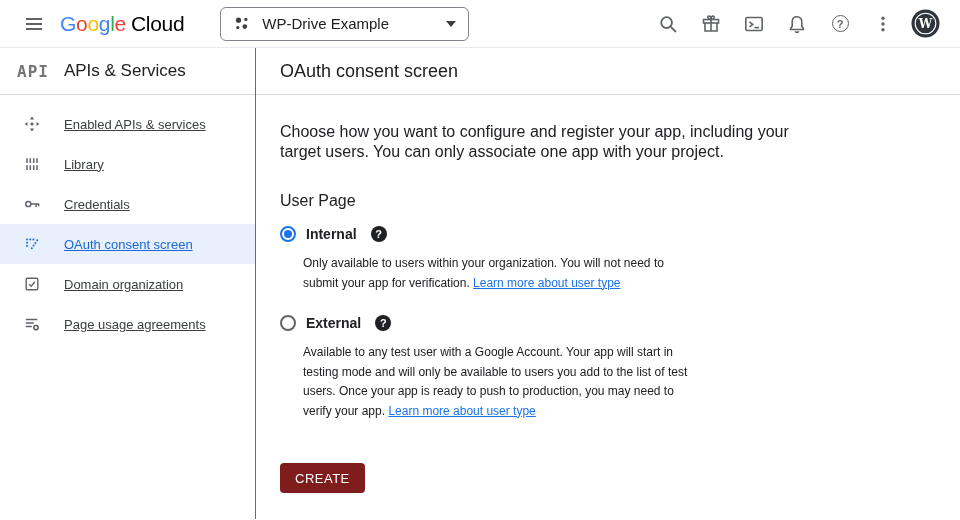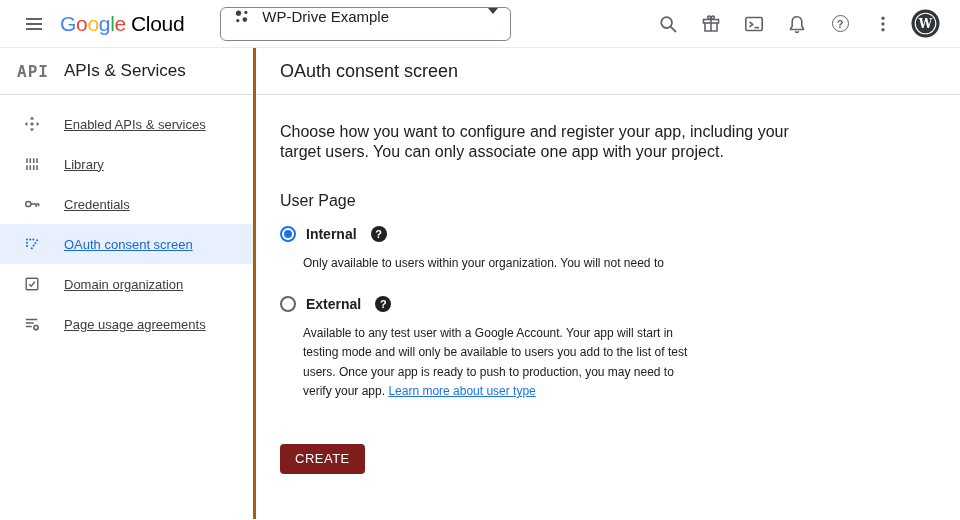--- a/index.html
+++ b/index.html
@@ -8,37 +8,37 @@
 
   
   .header { height:48px; display:flex; align-items:center; padding-left:14px;
     border-bottom:1px solid #e8eaed; background:#fff; }
   .icon-btn { width:40px; height:40px; border-radius:50%; display:flex;
     align-items:center; justify-content:center; cursor:pointer; flex-shrink:0; }
   .logo { display:flex; align-items:baseline; margin-left:6px; font-size:21px;
     font-weight:500; letter-spacing:-0.3px; cursor:pointer; white-space:nowrap; }
   .gl-b { color:#4285F4; } .gl-r { color:#EA4335; } .gl-y { color:#FBBC05; } .gl-g { color:#34A853; }
   .logo-cloud { color:#000000; font-weight:400; margin-left:5px; }
-  .project-btn { margin-left:36px; width:291px; height:34px; border:1px solid #80868b;
-    border-radius:6px; display:flex; align-items:flex-start; gap:11px; padding:0 12px;
+  .project-btn { margin-left:36px; width:249px; height:34px; border:1px solid #80868b;
+    border-radius:6px; display:flex; align-items:center; gap:11px; padding:0 12px;
     cursor:pointer; background:#fff; }
   .project-name { font-size:15px; font-weight:500; color:#202124; }
   .caret-down { margin-left:auto; width:0; height:0; border-left:5px solid transparent;
     border-right:5px solid transparent; border-top:6px solid #3c4043; }
   .header-right { margin-left:auto; display:flex; align-items:center; gap:3px; padding-right:20px; }
   .help-outline { width:17px; height:17px; border-radius:50%; border:1.7px solid #5f6368;
     display:flex; align-items:center; justify-content:center; font-size:11px;
     font-weight:bold; color:#5f6368; }
   .avatar-wrap { margin-left:5px; cursor:pointer; display:flex; }
 
   
   .app { display:flex; height:471px; }
 
   
-  .sidebar { width:256px; flex-shrink:0; border-right:3px solid #a16207; background:#fff; }
+  .sidebar { width:256px; flex-shrink:0; border-right:1px solid #a16207; background:#fff; }
   .sidebar-header { height:47px; border-bottom:1px solid #dadce0; display:flex;
     align-items:center; gap:15px; padding-left:17px; }
   .api-logo { font-family:"DejaVu Sans Mono", monospace; font-weight:bold;
     font-size:16px; color:#757575; letter-spacing:1px; }
   .sidebar-title { font-size:17px; color:#202124; }
   .nav { padding-top:9px; }
   .nav-item { height:40px; display:flex; align-items:center; gap:24px;
     padding-left:24px; font-size:13px; color:#3c4043; cursor:pointer;text-decoration:underline; }
   .nav-item .nav-ico { width:16px; height:16px; display:flex; flex-shrink:0; }
   .nav-item.selected { background:#e8f0fe; color:#1967d2; }
@@ -265,20 +265,21 @@
       
       <div class="radio-row">
         <span class="radio checked"></span>
         <span class="radio-label">Internal</span>
         <span class="help-filled">
             <span>?</span>
           </span>
       </div>
       <div class="option-desc">
         <div>Only available to users within your organization. You will not need to</div>
+        <div><span>submit your app for verification. </span><a href="#">Learn more about user type</a></div>
       </div>
 
       
       <div class="radio-row ext-row">
         <span class="radio unchecked"></span>
         <span class="radio-label">External</span>
         <span class="help-filled">
             <span>?</span>
           </span>
       </div>

